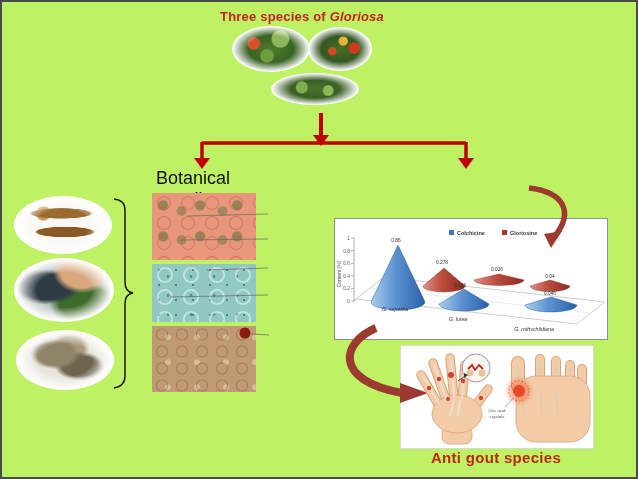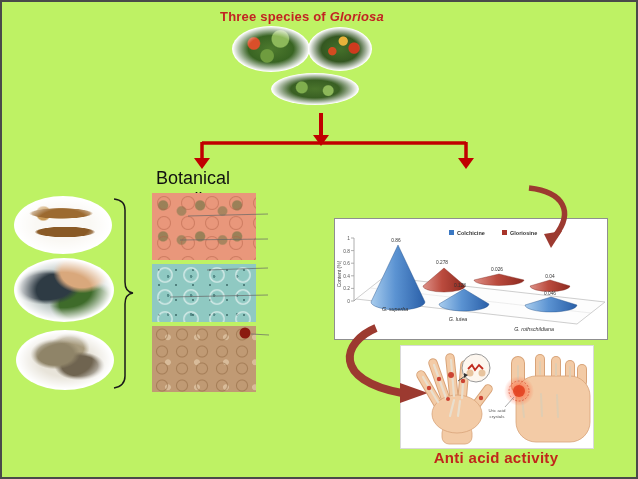--- a/index.html
+++ b/index.html
@@ -90,21 +90,21 @@
   <div class="oval tub2"></div>
   <div class="oval tub3"></div>
 
   <div class="micro m1"></div>
   <div class="micro m2"></div>
   <div class="micro m3"></div>
 
   <div class="abs chartbox"></div>
 
   <div class="abs goutbox"></div>
-  <div class="abs caption">Anti acid activity</div>
+  <div class="abs caption">Anti gout species</div>
 
   <svg class="overlay" width="638" height="479" viewBox="0 0 638 479">
     <defs>
       <linearGradient id="gBlue" x1="0" y1="0" x2="1" y2="0">
         <stop offset="0" stop-color="#a9cdee"></stop>
           <stop offset="0.45" stop-color="#5b93d2"></stop>
           <stop offset="1" stop-color="#2a5fa8"></stop>
       </linearGradient>
       <linearGradient id="gRed" x1="0" y1="0" x2="1" y2="0">
         <stop offset="0" stop-color="#dd9188"></stop>

